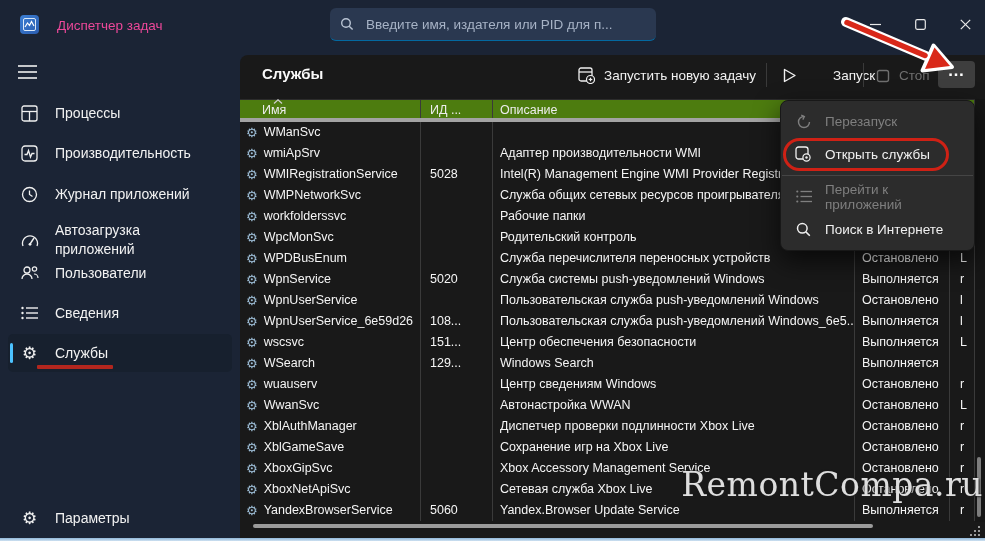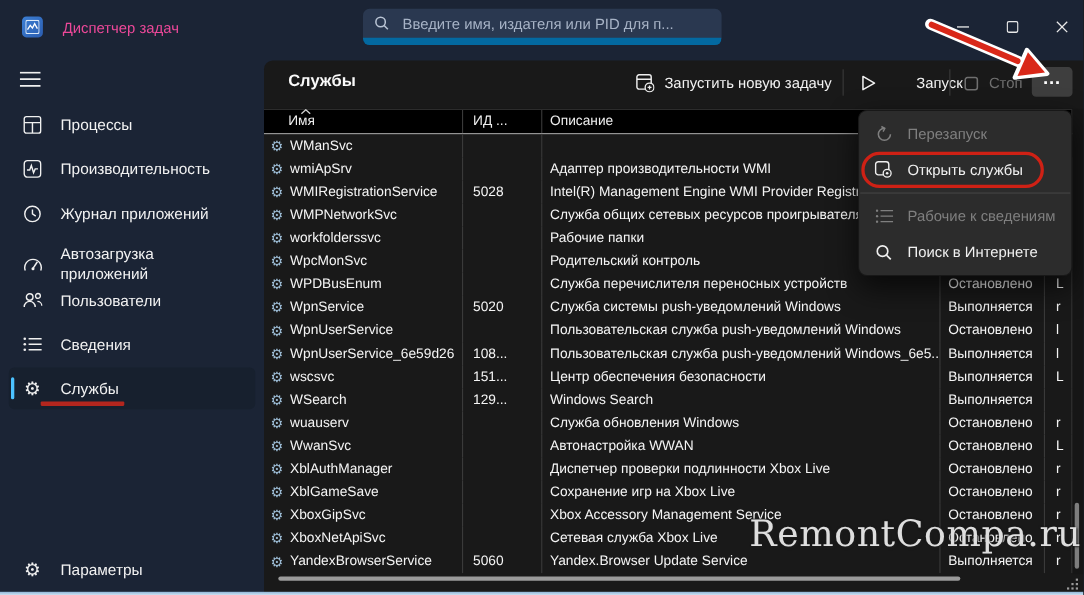--- a/index.html
+++ b/index.html
@@ -8,21 +8,21 @@
     background:#1b2435;
     font-family:"Liberation Sans","DejaVu Sans",sans-serif;
     color:#f0f0f0;-webkit-font-smoothing:antialiased;
   }
   .abs{position:absolute;}
   
   .app-icon{left:20px;top:15px;width:19px;height:19px;border-radius:4px;
     background:linear-gradient(135deg,#3c7fd4,#2b5db0);display:flex;align-items:center;justify-content:center;}
   .app-title{left:57px;top:18px;font-size:13.5px;color:#ec4899;}
   .searchbox{left:330px;top:8px;width:326px;height:33px;background:#2a3850;border-radius:6px;
-    border-bottom:7px solid #0369a1;display:flex;align-items:center;padding:0 10px;box-sizing:border-box;}
+    border-bottom:1px solid #0369a1;display:flex;align-items:center;padding:0 10px;box-sizing:border-box;}
   .searchbox input{flex:1;background:transparent;border:none;outline:none;color:#d6dee9;
     font-size:13.5px;font-family:inherit;margin-left:10px;}
   .searchbox input::placeholder{color:#a7b3c6;opacity:1;}
   .winbtn{top:8px;width:44px;height:32px;display:flex;align-items:center;justify-content:center;}
   
   .hamburger{left:12px;top:58px;width:30px;height:28px;display:flex;align-items:center;justify-content:center;}
   .nav-item{left:8px;width:224px;display:flex;align-items:center;gap:16px;padding-left:12px;
     box-sizing:border-box;border-radius:5px;font-size:14px;color:#f2f2f2;}
   .nav-item .lbl{max-width:150px;line-height:1.35;}
   .nav-item.selected{background:#17202e;}
@@ -33,22 +33,22 @@
   .panel{left:240px;top:55px;width:745px;height:486px;background:#191919;border-top-left-radius:8px;}
   .page-title{left:262px;top:65px;font-size:15px;font-weight:bold;color:#fafafa;}
   .tbtn{display:flex;align-items:center;gap:9px;font-size:13.5px;color:#f2f2f2;height:27px;}
   .tbtn.disabled{color:#6f6f6f;}
   .tsep{top:63px;width:1px;height:24px;background:#3a3a3a;}
   .more-btn{left:938px;top:61px;width:37px;height:27px;background:#3e3e3e;border-radius:4px;
     display:flex;align-items:center;justify-content:center;font-size:17px;font-weight:bold;color:#fff;
     letter-spacing:1px;line-height:0;padding-bottom:7px;box-sizing:border-box;}
   
   .thead,.trow{display:grid;grid-template-columns:181px 72px 362px 95px 25px;}
-  .thead{left:240px;top:99px;width:735px;height:23px;background:#000000;
-    border-top:1px solid #2c2c2c;border-bottom:1px solid #a3a3a3;box-sizing:border-box;}
+  .thead{left:240px;top:99px;width:735px;height:23px;background:#4d7c0f;
+    border-top:1px solid #2c2c2c;border-bottom:4px solid #a3a3a3;box-sizing:border-box;}
   .thead .cell{font-size:12.5px;color:#ededed;line-height:21px;}
   .cell{overflow:hidden;white-space:nowrap;border-right:1px solid #3a3a3a;box-sizing:border-box;}
   .c-name{padding-left:22px;}
   .c-pid{padding-left:9px;}
   .c-desc{padding-left:7px;}
   .c-status{padding-left:7px;}
   .c-group{padding-left:10px;}
   .tbody{left:240px;top:122px;width:735px;}
   .trow{height:21px;font-size:12.5px;color:#f5f5f5;}
   .trow .cell{line-height:21px;}
@@ -396,21 +396,21 @@
       <div class="cell c-status">Выполняется</div>
       <div class="cell c-group"></div>
     </div>
 
     <div class="trow">
       <div class="cell c-name">
         <span class="gear-ico">⚙</span>
         <span>wuauserv</span>
       </div>
       <div class="cell c-pid"></div>
-      <div class="cell c-desc">Служба обновления Windows</div>
+      <div class="cell c-desc">Центр сведениям Windows</div>
       <div class="cell c-status">Остановлено</div>
       <div class="cell c-group">r</div>
     </div>
 
     <div class="trow">
       <div class="cell c-name">
         <span class="gear-ico">⚙</span>
         <span>WwanSvc</span>
       </div>
       <div class="cell c-pid"></div>
@@ -518,21 +518,21 @@
     <span class="mi">
       <svg width="16" height="13" viewBox="0 0 16 13">
           <circle cx="1.3" cy="1.5" r="1.1" fill="#7f7f7f"></circle>
           <circle cx="1.3" cy="6.5" r="1.1" fill="#7f7f7f"></circle>
           <circle cx="1.3" cy="11.5" r="1.1" fill="#7f7f7f"></circle>
           <line x1="4.5" y1="1.5" x2="16" y2="1.5" stroke="#7f7f7f" stroke-width="1.3"></line>
           <line x1="4.5" y1="6.5" x2="16" y2="6.5" stroke="#7f7f7f" stroke-width="1.3"></line>
           <line x1="4.5" y1="11.5" x2="16" y2="11.5" stroke="#7f7f7f" stroke-width="1.3"></line>
         </svg>
     </span>
-    <span>Рабочие к сведениям</span>
+    <span>Перейти к приложений</span>
   </div>
   <div class="menu-item">
     <span class="mi">
       <svg width="15" height="15" viewBox="0 0 15 15">
           <circle cx="6.3" cy="6.3" r="4.8" fill="none" stroke="#f0f0f0" stroke-width="1.5"></circle>
           <line x1="9.9" y1="9.9" x2="13.8" y2="13.8" stroke="#f0f0f0" stroke-width="1.5"></line>
         </svg>
     </span>
     <span>Поиск в Интернете</span>
   </div>

